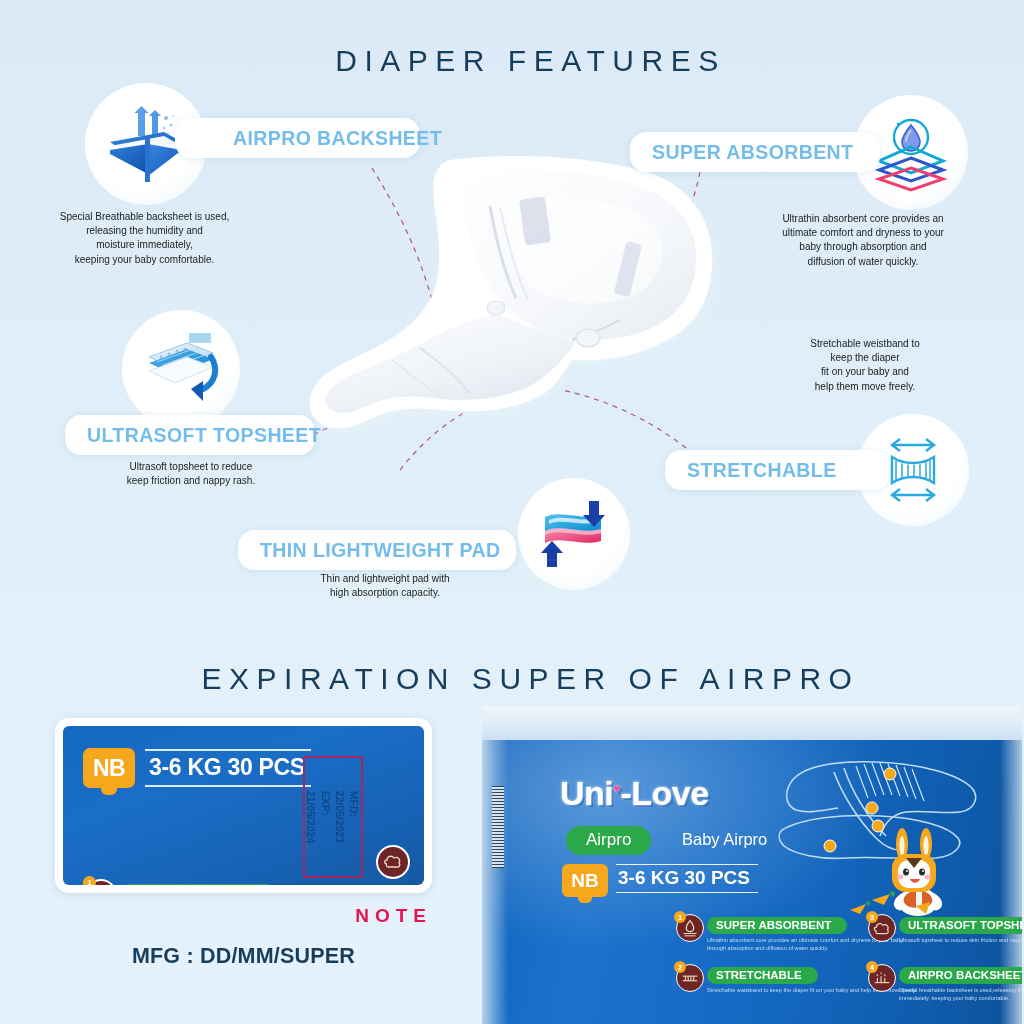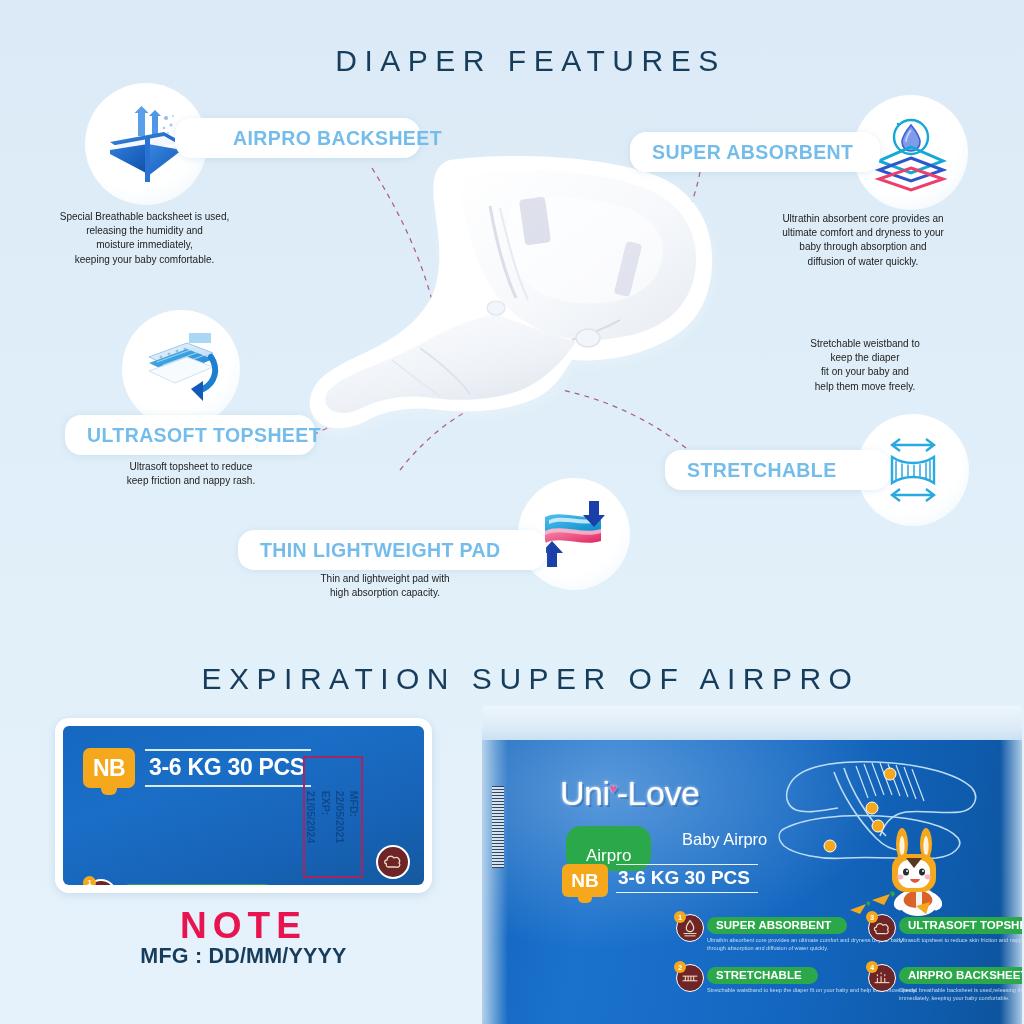--- a/index.html
+++ b/index.html
@@ -137,22 +137,22 @@
   }
   #label-coin-right {
     position: absolute; right: 14px; bottom: 6px;
     width: 34px; height: 34px; border-radius: 50%;
     background: #6e2527; border: 2px solid #fff;
   }
 
   
   #note-title {
     position: absolute; left: 55px; top: 905px; width: 377px;
-    text-align: center; color: #e8144f;
-    font-size: 37px; font-weight: bold; letter-spacing: 6px;
+    text-align: right; color: #e8144f;
+    font-size: 19px; font-weight: bold; letter-spacing: 6px;
   }
   .note-line {
     position: absolute; left: 55px; width: 377px;
     text-align: center; color: #173d5c;
     font-size: 21.5px; font-weight: bold; letter-spacing: 0.2px;
   }
   #note-mfg { top: 944px; }
   #note-exp { top: 972px; }
 
   
@@ -175,29 +175,29 @@
      background: linear-gradient(90deg, rgba(190,215,238,.95) 0%, rgba(150,190,225,.55) 55%, rgba(20,100,190,0) 100%); }
   #pack-edge-r { position: absolute; right: 0; top: 34px; width: 22px; height: 284px;
      background: linear-gradient(270deg, rgba(200,222,242,.85) 0%, rgba(20,100,190,0) 100%); }
   #barcode-strip {
     position: absolute; left: 10px; top: 80px; width: 12px; height: 82px;
     background: repeating-linear-gradient(180deg,#27313a 0 1.5px,#eef4fa 1.5px 3px);
     opacity: .8;
   }
   #pack-brand {
     position: absolute; left: 78px; top: 68px;
-    color: #ffffff; font-size: 34px; font-weight: normal;
+    color: #ffffff; font-size: 34px; font-weight: bold;
     letter-spacing: -0.5px;
     text-shadow: 0 0 3px rgba(255,255,255,.85), 2px 2px 0 rgba(12,80,160,.55);
   }
   #pack-brand .heart { color: #f0569e; font-size: 13px; vertical-align: super; }
   #airpro-badge {
     position: absolute; left: 84px; top: 120px;
     background: #2aa84a; border-radius: 15px;
-    padding: 20px 20px 5px;
+    padding: 4px 20px 5px;
     color: #fff; font-size: 17px; font-weight: normal;
   }
   #pack-babydiaper {
     position: absolute; left: 200px; top: 124px;
     color: #fff; font-size: 16.5px;
   }
   #pack-nb-badge {
     position: absolute; left: 80px; top: 158px;
     width: 46px; height: 33px; background: #f5a81c; border-radius: 6px;
     color: #fff; font-weight: bold; font-size: 19px;
@@ -453,21 +453,21 @@
       <path d="M10,36 C26,28 48,40 66,34 L66,46 C48,52 26,40 10,48 Z" fill="url(#tpP)"></path>
       <path d="M10,36 C26,28 48,40 66,34 L66,38 C48,44 26,32 10,40 Z" fill="#fbc3d6" opacity=".75"></path>
 
       <path d="M10,22 C26,14 48,26 66,20 L66,34 C48,40 26,28 10,36 Z" fill="url(#tpC)"></path>
       <path d="M14,25 C28,19 46,28 62,23 L62,27 C46,32 28,23 14,29 Z" fill="#ffffff" opacity=".7"></path>
 
       <path d="M54,6 L64,6 L64,20 L70,20 L59,32 L48,20 L54,20 Z" fill="#1b3fa8"></path>
       <path d="M22,72 L12,72 L12,58 L6,58 L17,46 L28,58 L22,58 Z" fill="#1b3fa8"></path>
     </svg>
   </div>
-  <div class="pill right-align" style="left:238px; top:530px; width:308px; height:40px;">
+  <div class="pill right-align" style="left:238px; top:530px; width:278px; height:40px;">
     <span>THIN LIGHTWEIGHT PAD</span>
   </div>
   <div class="desc" style="left:255px; top:572px; width:260px;">Thin and lightweight pad with
 high absorption capacity.</div>
 
   <div class="icon-bubble" style="left:857px; top:414px; width:112px; height:112px;">
     <svg width="78" height="78" viewBox="0 0 78 78">
       <g stroke="#29a9e0" stroke-width="2.4" fill="none">
 
         <path d="M20,14 L58,14"></path>
@@ -527,21 +527,21 @@
 
       <div id="label-coin-right">
         <svg width="26" height="26" viewBox="0 0 26 26" style="position:absolute;left:2px;top:2px">
           <path d="M7,15 C4,15 4,11 7,11 C7,7 12,6 14,9 C18,7 21,11 19,14 C21,16 19,19 16,18 L8,18 C6,18 6,15 7,15 Z" fill="none" stroke="#f0d9c0" stroke-width="1.3"></path>
         </svg>
       </div>
     </div>
   </div>
 
   <div id="note-title">NOTE</div>
-  <div class="note-line" id="note-mfg">MFG : DD/MM/YYYY</div>
+  <div class="note-line" id="note-mfg">MFG : DD/MM/SUPER</div>
 
   <div id="pack">
     <div id="pack-top"></div>
     <div id="pack-body"></div>
     <div id="pack-edge-l"></div>
     <div id="pack-edge-r"></div>
     <div id="barcode-strip"></div>
 
     <div id="pack-brand">
       <span>Uni<span class="heart">♥</span>-Love</span>

